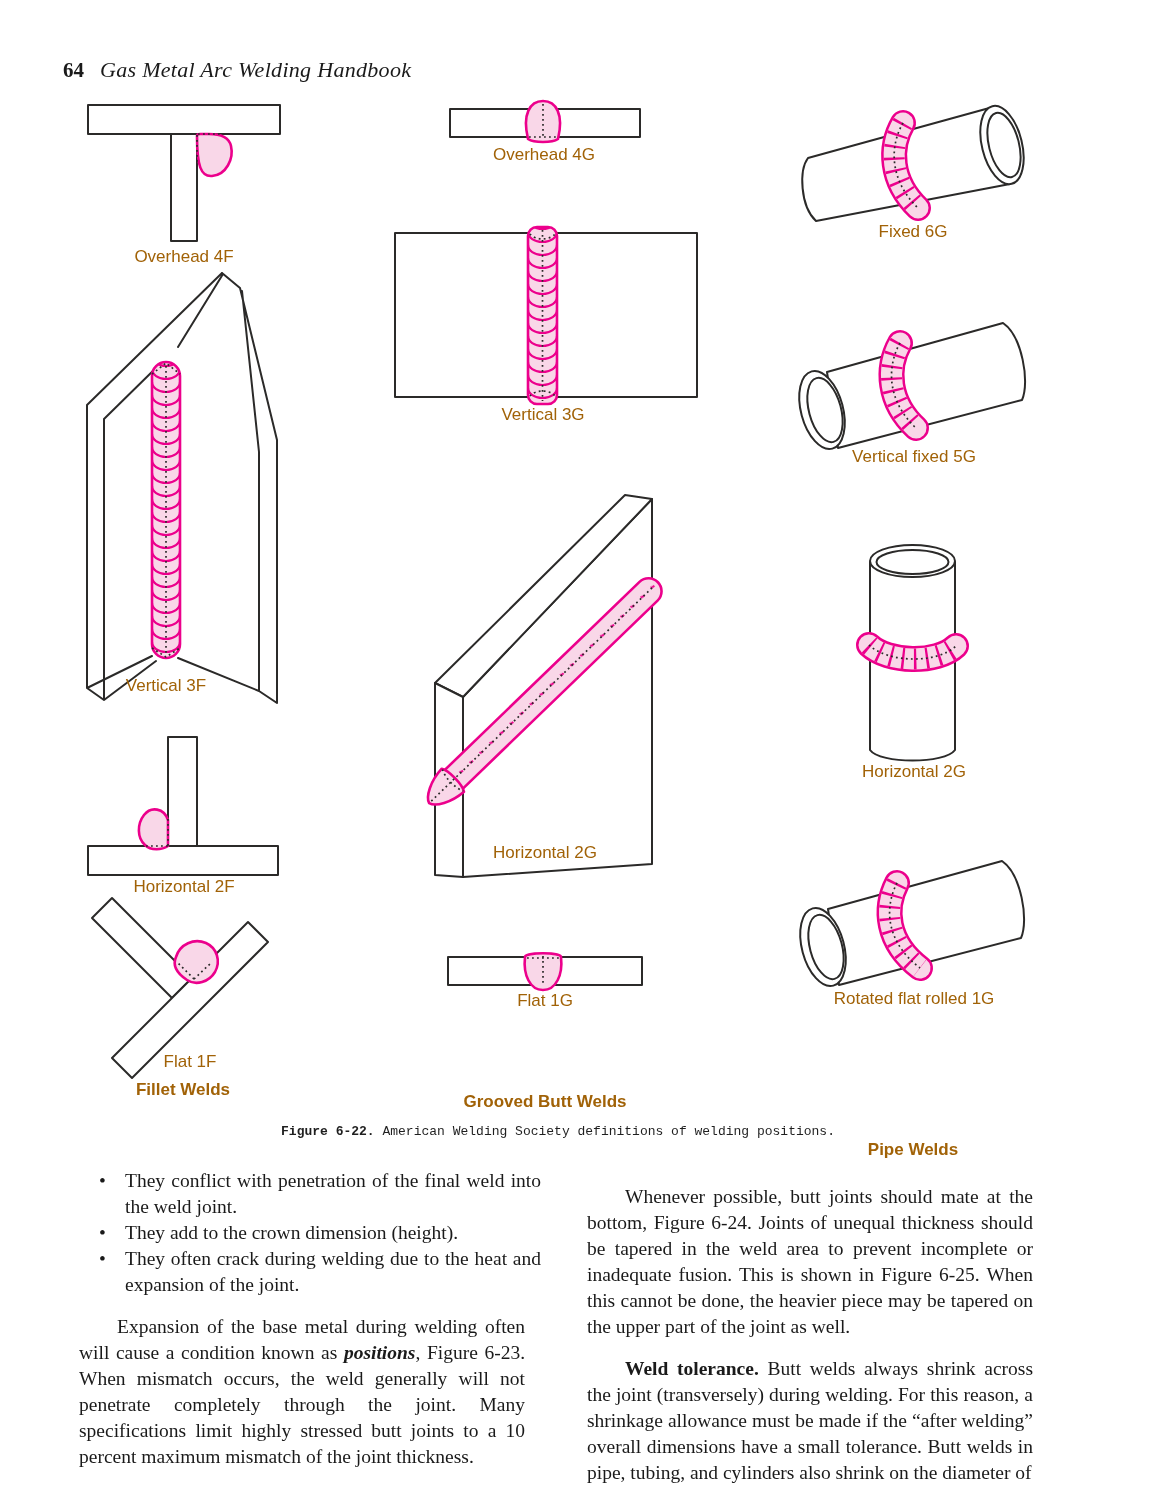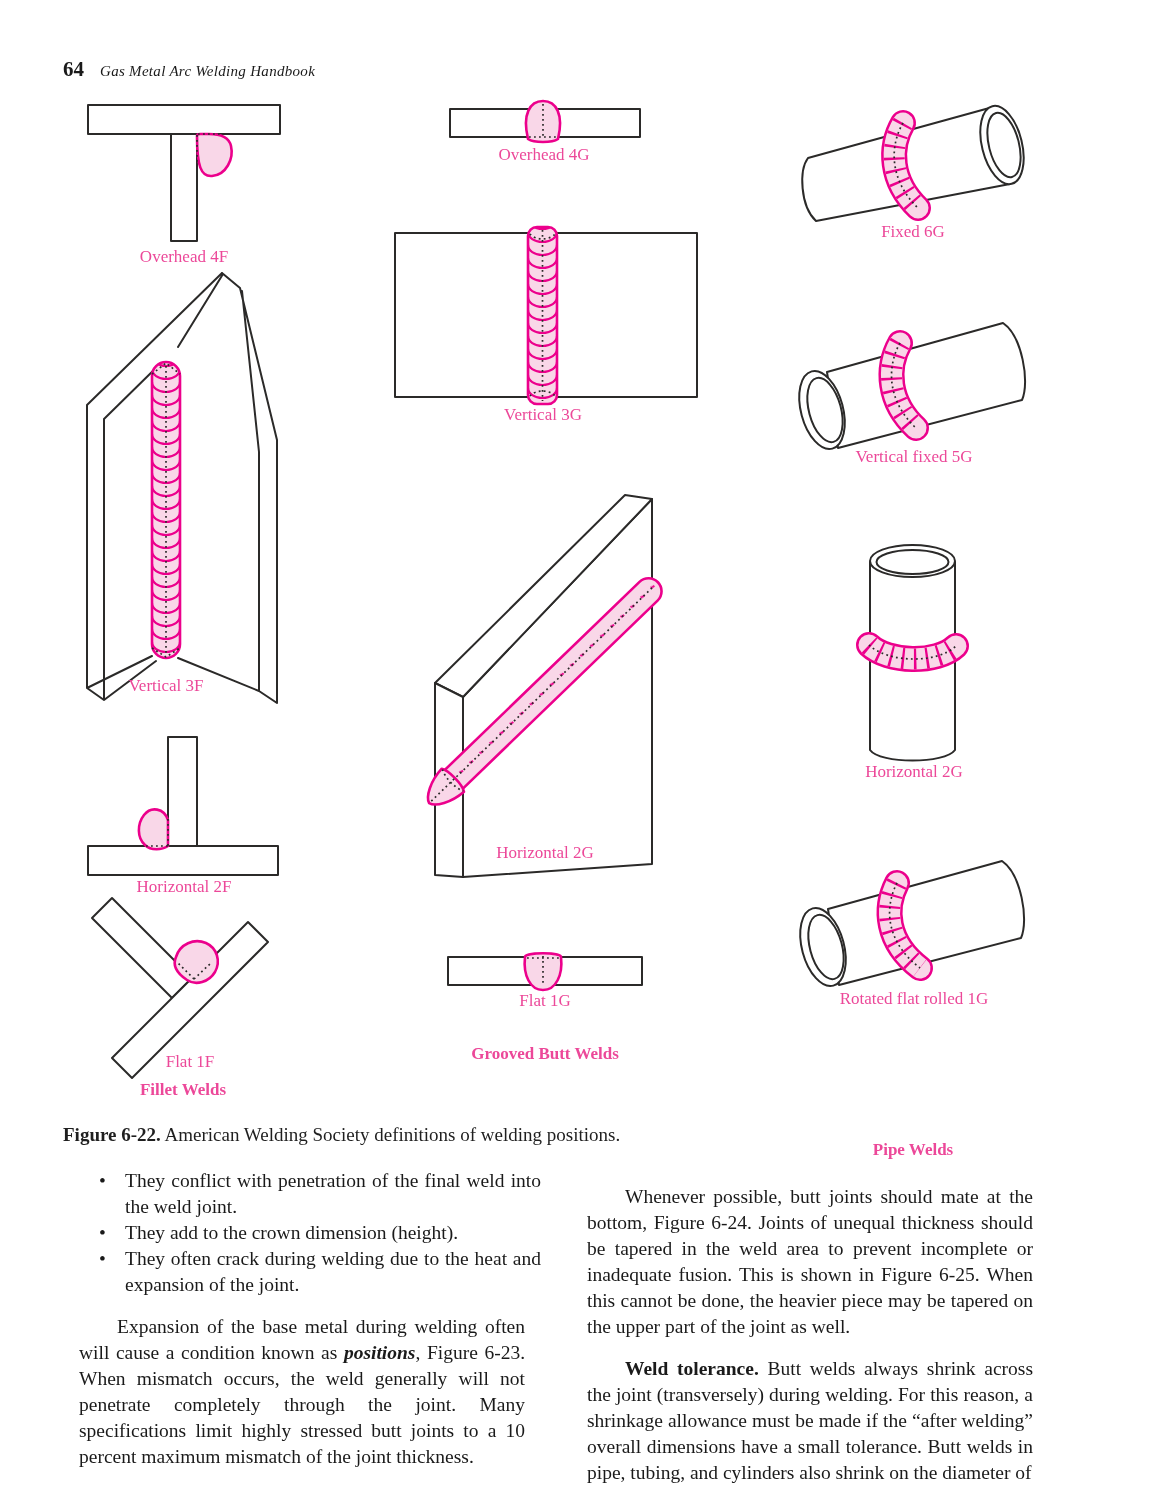--- a/index.html
+++ b/index.html
@@ -1,35 +1,35 @@
 <!DOCTYPE html>
 <html><head>
 <meta charset="utf-8">
 <style>
   html,body{margin:0;padding:0;background:#e8e8e8;}
   #page{position:relative;width:1156px;height:1497px;background:#ffffff;margin:0 auto;overflow:hidden;
         font-family:"Liberation Serif", serif;color:#1a1a1a;}
   
   .hdr{position:absolute;left:63px;top:57px;display:flex;align-items:baseline;gap:16px;}
   .hdr .num{font-weight:bold;font-size:21px;}
-  .hdr .ttl{font-style:italic;font-size:15px;letter-spacing:.3px;}
+  .hdr .ttl{font-style:italic;font-size:22px;letter-spacing:.3px;}
   
   #art{position:absolute;left:0;top:0;}
   .k{fill:#ffffff;stroke:#2b2a29;stroke-width:2;stroke-linejoin:round;}
   .s{fill:none;stroke:#2b2a29;stroke-width:2;stroke-linejoin:round;stroke-linecap:round;}
   .wf{fill:#f9d7e8;stroke:#ec008c;stroke-width:2.6;stroke-linejoin:round;}
   .wl{fill:none;stroke:#ec008c;stroke-width:2.2;}
   .dt{fill:none;stroke:#2b2a29;stroke-width:1.7;stroke-dasharray:1.8 3.2;}
   
   .lab{position:absolute;transform:translateX(-50%);white-space:nowrap;
-       font-family:Liberation Serif, serif;font-size:17px;color:#ec4899;}
+       font-family:Liberation Sans, sans-serif;font-size:17px;color:#a16207;}
   .lab.h{font-weight:bold;text-align:right;}
   
   .cap{position:absolute;left:63px;top:1124px;width:990px;
-       font-family:Liberation Serif, serif;font-size:19px;color:#1f1f1f;}
+       font-family:Liberation Mono, monospace;font-size:13px;color:#1f1f1f;text-align:center;}
   .cap .b{font-weight:bold;}
   
   .cols{position:absolute;left:63px;top:1168px;width:986px;display:flex;gap:30px;
         font-size:19.5px;line-height:26px;}
   .col{width:478px;}
   .bullet-item{display:flex;padding-left:36px;text-align:justify;}
   .blt{width:26px;flex:none;}
   .btx{flex:1;}
   p.para{margin:16px;text-indent:38px;text-align:justify;}
   .b{font-weight:bold;}
@@ -163,21 +163,21 @@
   <span class="lab" style="left:184px;top:247px">Overhead 4F</span>
   <span class="lab" style="left:166px;top:676px">Vertical 3F</span>
   <span class="lab" style="left:184px;top:877px">Horizontal 2F</span>
   <span class="lab" style="left:190px;top:1052px">Flat 1F</span>
   <span class="lab h" style="left:183px;top:1080px">Fillet Welds</span>
 
   <span class="lab" style="left:544px;top:145px">Overhead 4G</span>
   <span class="lab" style="left:543px;top:405px">Vertical 3G</span>
   <span class="lab" style="left:545px;top:843px">Horizontal 2G</span>
   <span class="lab" style="left:545px;top:991px">Flat 1G</span>
-  <span class="lab h" style="left:545px;top:1044px">Grooved Butt Welds</span>
+  <span class="lab h" style="left:545px;top:1092px">Grooved Butt Welds</span>
 
   <span class="lab" style="left:913px;top:222px">Fixed 6G</span>
   <span class="lab" style="left:914px;top:447px">Vertical fixed 5G</span>
   <span class="lab" style="left:914px;top:762px">Horizontal 2G</span>
   <span class="lab" style="left:914px;top:989px">Rotated flat rolled 1G</span>
   <span class="lab h" style="left:913px;top:1140px">Pipe Welds</span>
 
   <div class="cap">
     <span class="b">Figure 6-22.</span>
     <span>American Welding Society definitions of welding positions.</span>

